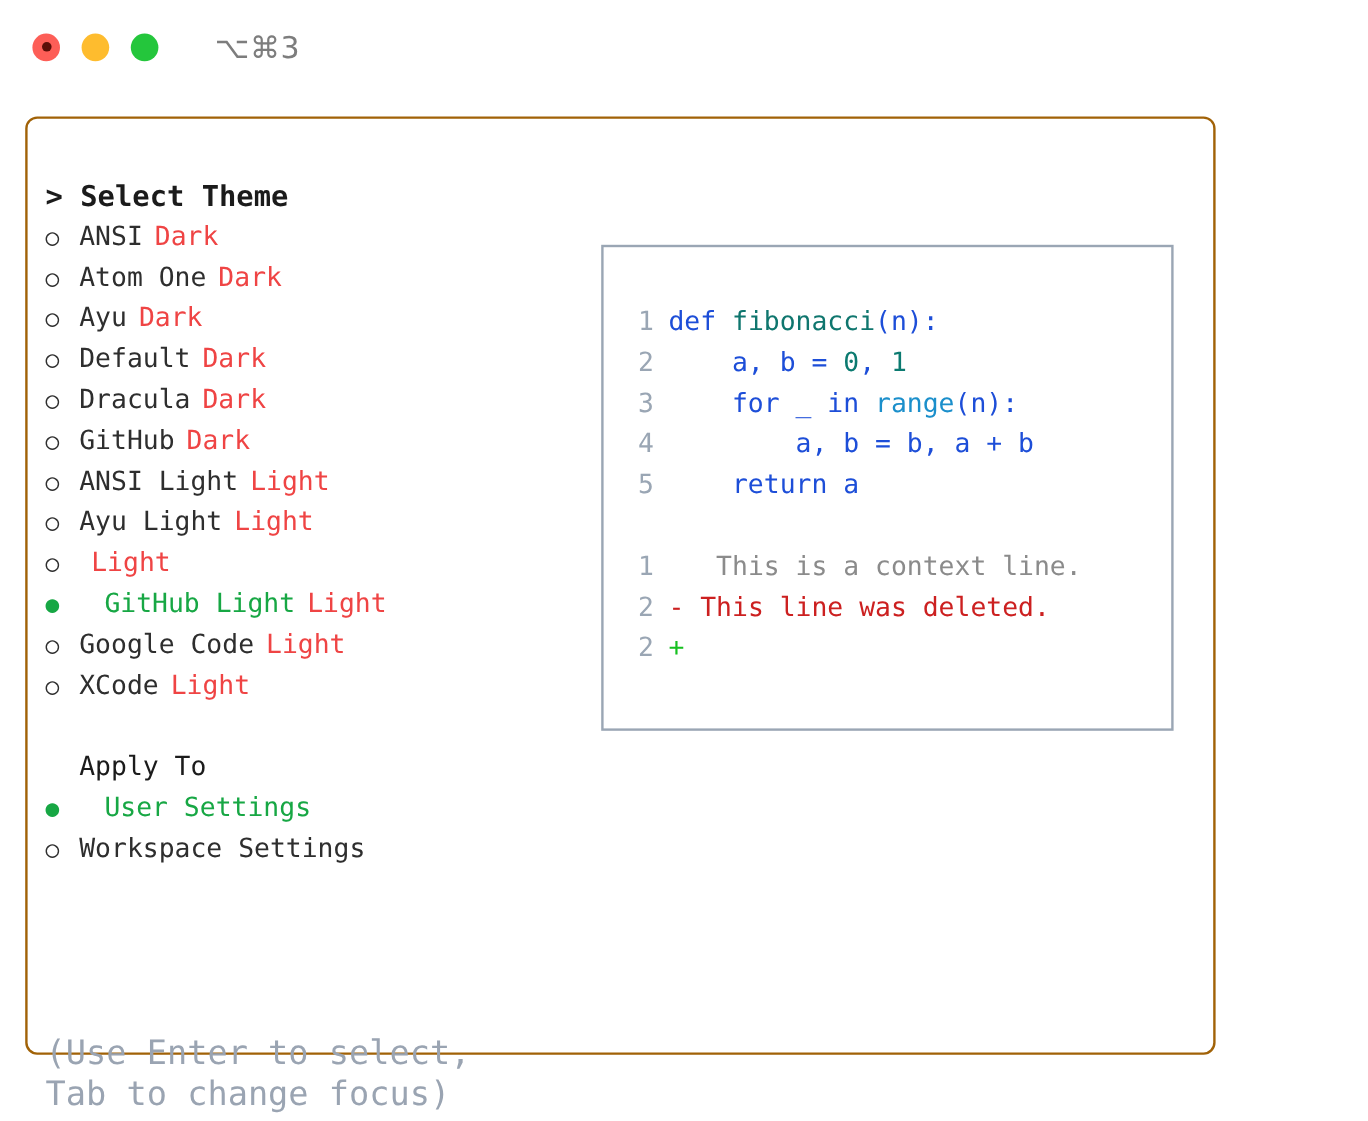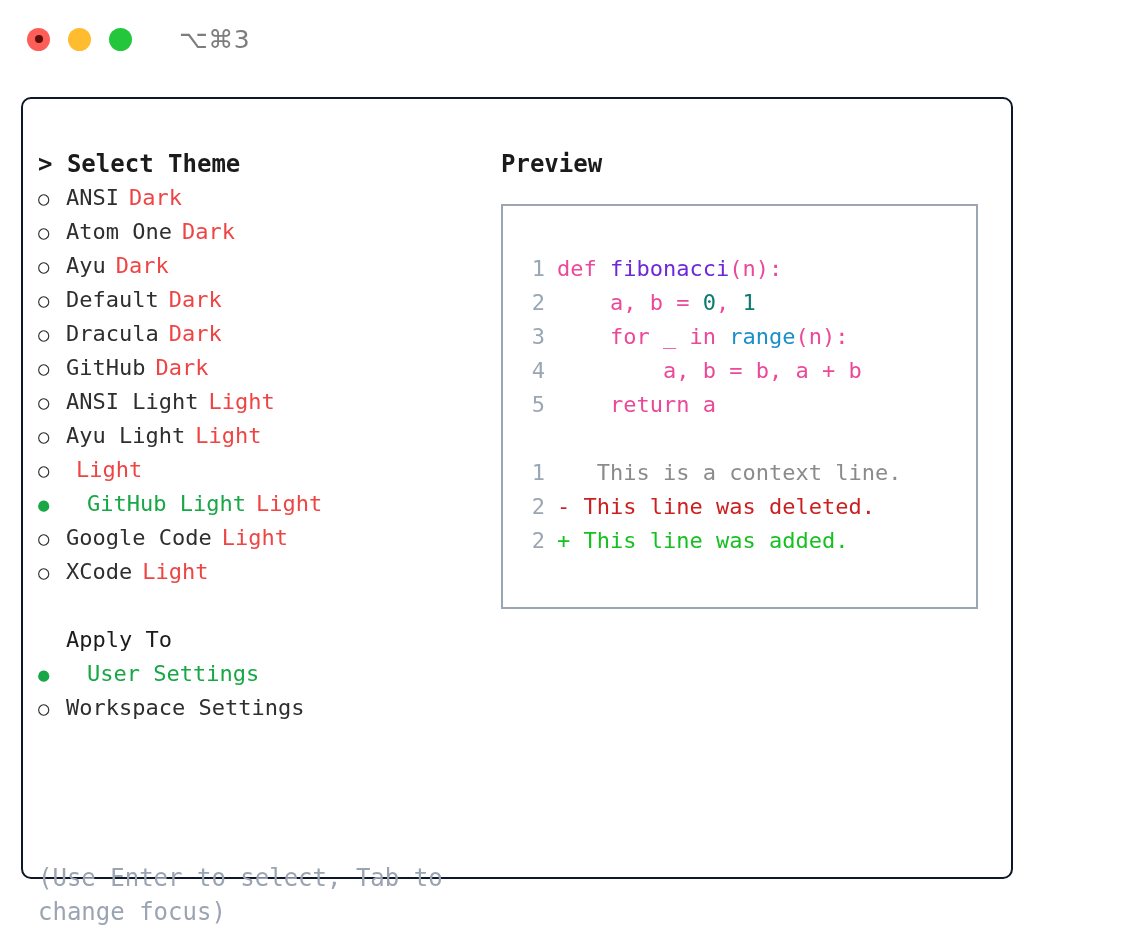--- a/index.html
+++ b/index.html
@@ -68,21 +68,21 @@
     line-height: 1;
   }
 
   
   #panel {
     position: absolute;
     left: 21px;
     top: 97px;
     width: 992px;
     height: 782px;
-    border: 2px solid #0f172a;
+    border: 2px solid #a16207;
     border-radius: 10px;
     box-sizing: border-box;
     background: #ffffff;
   }
 
   #panel-inner {
     position: relative;
     width: 100%;
     height: 100%;
   }
@@ -135,21 +135,21 @@
     padding-left: 10px;
   }
 
   .spacer-line { height: 34px; }
 
   #hint {
     position: absolute;
     left: 15px;
     top: 762px;
     width: 420px;
-    font-size: 24px;
+    font-size: 28px;
     line-height: 34px;
     color: #9aa4b2;
   }
 
   
   #right-col {
     position: absolute;
     left: 478px;
     top: 48px;
     width: 490px;
@@ -188,24 +188,24 @@
   }
   .lineno {
     width: 26px;
     flex: 0 0 26px;
     text-align: right;
     color: #9aa6b4;
     margin-right: 12px;
   }
   .code-text { color: #24292e; }
 
-  .tok-fn   { color: #6d28d9; }
+  .tok-fn   { color: #0f766e; }
   .tok-num  { color: #0b7a70; }
   .tok-call { color: #1b8fcb; margin-top: 22px; }
-  .tok-plain{ color: #ec4899; }
+  .tok-plain{ color: #1d4ed8; }
 
   .diff-ctx { color: #8b8b8b; }
   .diff-del { color: #cc2020; }
   .diff-add { color: #16c020; }
 
   .blank-line { height: 34px; }
 </style>
 </head>
 <body>
 
@@ -248,37 +248,34 @@
 
         <div id="apply-list">
             <div class="opt-row selected"><span class="marker selected">●</span><span class="opt-label">User Settings</span></div>
             <div class="opt-row"><span class="marker">○</span><span class="opt-label">Workspace Settings</span></div>
           </div>
 
       </div>
 
       <div id="hint">(Use Enter to select, Tab to change focus)</div>
 
-      <div id="right-col">
-        <div id="preview-heading">Preview</div>
-      </div>
 
       <div id="preview-box">
         <div id="code-area">
           <div id="code-lines">
               <div class="code-line"><span class="lineno">1</span><span class="code-text"><span class="tok-plain">def </span><span class="tok-fn">fibonacci</span><span class="tok-plain">(n):</span></span></div>
               <div class="code-line"><span class="lineno">2</span><span class="code-text"><span class="tok-plain">    a, b = </span><span class="tok-num">0</span><span class="tok-plain">, </span><span class="tok-num">1</span></span></div>
               <div class="code-line"><span class="lineno">3</span><span class="code-text"><span class="tok-plain">    for _ in </span><span class="tok-call">range</span><span class="tok-plain">(n):</span></span></div>
               <div class="code-line"><span class="lineno">4</span><span class="code-text"><span class="tok-plain">        a, b = b, a + b</span></span></div>
               <div class="code-line"><span class="lineno">5</span><span class="code-text"><span class="tok-plain">    return a</span></span></div>
             </div>
           <div class="blank-line"></div>
           <div id="diff-lines">
               <div class="code-line"><span class="lineno">1</span><span class="diff-ctx"> </span><span class="diff-ctx">  This is a context line.</span></div>
               <div class="code-line"><span class="lineno">2</span><span class="diff-del">-</span><span class="diff-del"> This line was deleted.</span></div>
-              <div class="code-line"><span class="lineno">2</span><span class="diff-add">+</span><span class="diff-add"> This line was added.</span></div>
+              <div class="code-line"><span class="lineno">2</span><span class="diff-add">+</span></div>
             </div>
         </div>
       </div>
 
     </div>
   </div>
 </div>
 
 </body></html>

